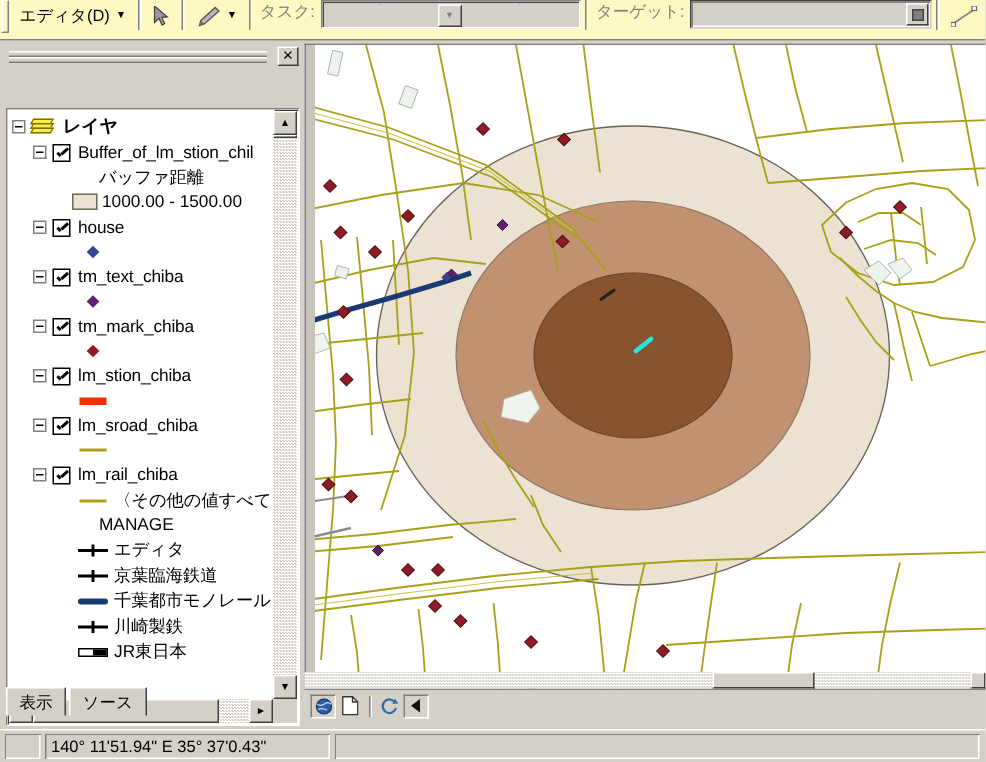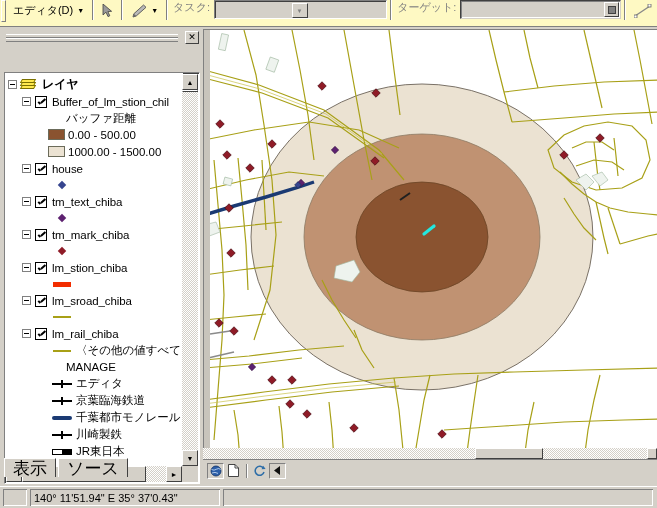--- a/index.html
+++ b/index.html
@@ -187,21 +187,21 @@
     border: 1px solid #fff; border-right-color: #404040; border-bottom-color: #404040;
   }
   .sb-corner {
     position: absolute; right: 1px; bottom: 1px; width: 16px; height: 16px; background: #d4d0c8;
   }
 
   
   .toc-tabs { position: absolute; left: 4px; top: 458px; width: 196px; height: 20px; display: flex; align-items: flex-start; }
   .tab {
     height: 19px; padding: 0 8px; display: flex; align-items: center;
-    background: #d4d0c8; font-size: 17px; margin-right: 2px; cursor: default;
+    background: #d4d0c8; font-size: 11px; margin-right: 2px; cursor: default;
     border: 1px solid #fff; border-right-color: #404040; border-bottom: none;
   }
   .tab.active { font-weight: normal; height: 19px; box-shadow: none; }
 
   
   .map-outer {
     position: absolute; left: 203px; top: 29px; width: 454px; height: 430px;
     background: #fff;
     border-left: 1px solid #808080; border-top: 1px solid #808080;
     overflow: hidden;
@@ -312,24 +312,20 @@
             </div>
           <span class="txt">レイヤ</span>
         </div>
 
         <div class="lrow ind1">
           <div class="expander"></div>
           <div class="chk"></div>
           <span class="txt">Buffer_of_lm_stion_chil</span>
         </div>
         <div class="legend-head">バッファ距離</div>
-        <div class="lrow ind3">
-          <div class="swatch" style="background:#8a5330"></div>
-          <span class="sublabel">0.00 - 500.00</span>
-        </div>
         <div class="lrow ind3">
           <div class="swatch" style="background:#ebe2d2"></div>
           <span class="sublabel">1000.00 - 1500.00</span>
         </div>
 
         <div class="lrow ind1">
           <div class="expander"></div>
           <div class="chk"></div>
           <span class="txt">house</span>
         </div>

